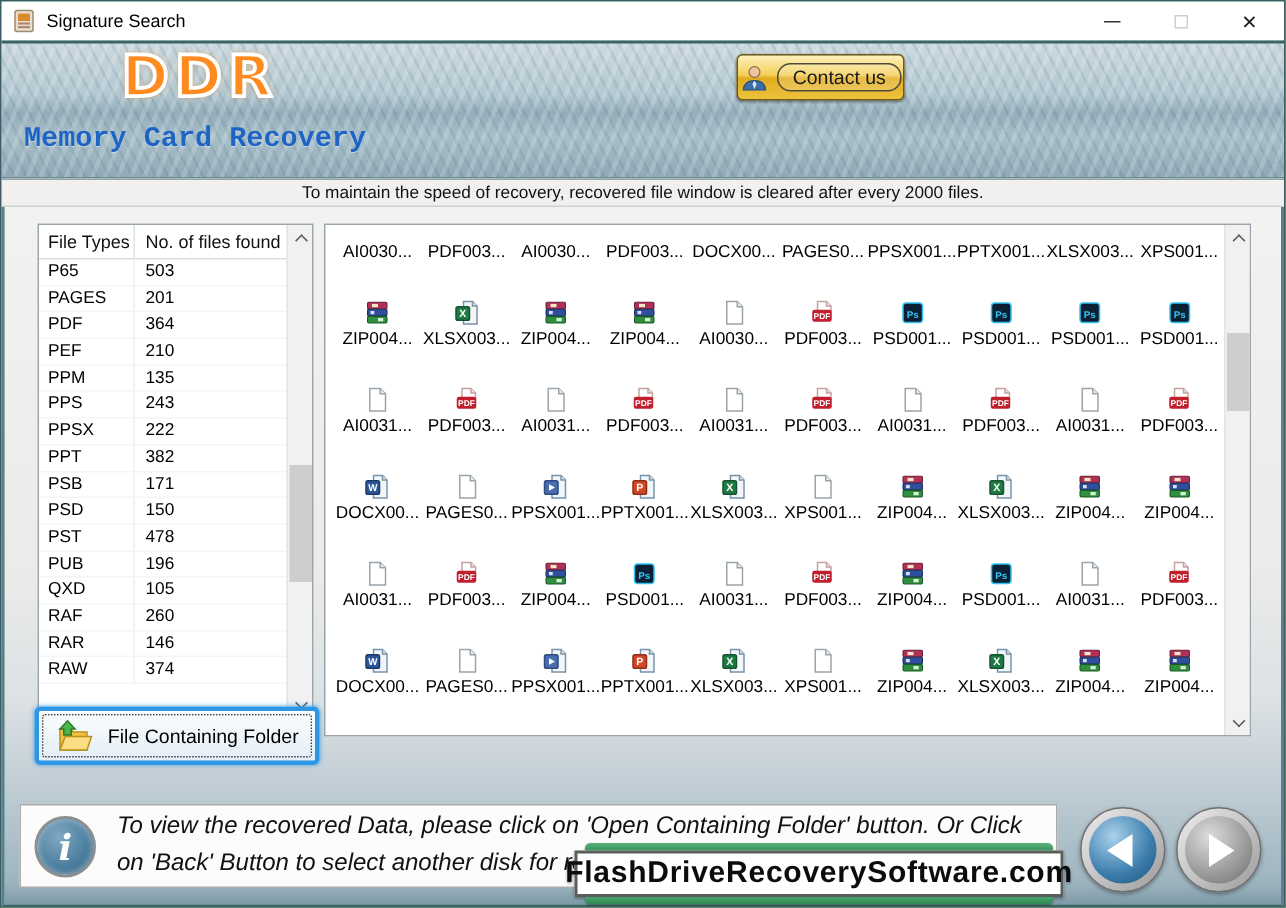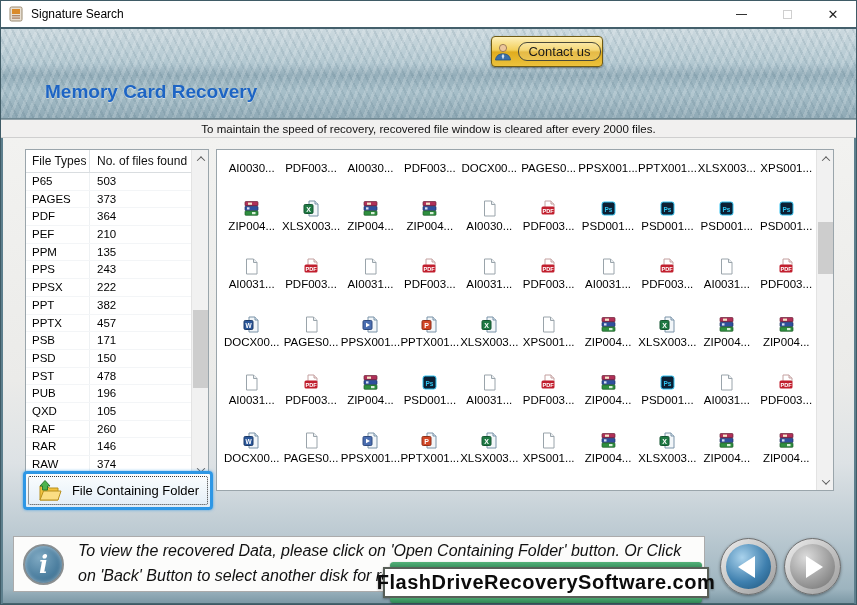--- a/index.html
+++ b/index.html
@@ -30,22 +30,22 @@
       repeating-linear-gradient(63deg, rgba(58,92,110,.12) 0 2px, rgba(0,0,0,0) 2px 7px),
       linear-gradient(180deg,#ccd9df 0%,#b3c8d1 38%,#93adb9 52%,#a7bfc9 70%,#8fa9b5 100%);
   }
   .ddr-logo {
     position:absolute; left:80px; top:0px; font-size:38px; font-weight:bold;
     letter-spacing:4px; color:#ff8a1e; -webkit-text-stroke:2.5px #ffffff;
     text-shadow:0 0 2px rgba(210,110,20,.9), 0 0 5px rgba(230,130,30,.55);
     font-family:"DejaVu Sans", sans-serif;
   }
   .subtitle {
-    position:absolute; left:44px; top:52px; font-size:19px; font-weight:bold;
-    color:#1d64c4; text-shadow:0 1px 0 rgba(255,255,255,.45);
+    position:absolute; left:15px; top:52px; font-size:19px; font-weight:bold;
+    color:#1d64c4; text-shadow:0 1px 0 rgba(255,255,255,.45);font-family:Liberation Mono, monospace;
   }
   .contact-btn {
     position:absolute; left:490px; top:7px; width:112px; height:31px;
     border:1px solid #6f5a12; border-radius:4px;
     background:linear-gradient(180deg,#fdf0bb 0%,#f3cf5a 45%,#e0ac1e 52%,#edc23c 100%);
     display:flex; align-items:center; justify-content:center; gap:5px;
     box-shadow:0 1px 2px rgba(0,0,0,.45); cursor:pointer;
   }
   .contact-label {
     font-size:13px; color:#1a1a1a; border:1px solid #4a4a3a; border-radius:9px;
@@ -164,20 +164,21 @@
           <div class="minus"></div>
         </div>
       <div class="wc max">
           <div class="sq"></div>
         </div>
       <div class="wc">✕</div>
     </div>
   </div>
 
   <div class="header">
+    <div class="ddr-logo">DDR</div>
     <div class="contact-btn">
       <svg width="20" height="20" viewBox="0 0 20 20">
         <circle cx="10" cy="6" r="3.6" fill="#ecc69c" stroke="#8a6a4a" stroke-width=".8"></circle>
         <path d="M2.5 18c.4-4.2 3.4-6.2 7.5-6.2s7.1 2 7.5 6.2z" fill="#3a6ea8" stroke="#24507e" stroke-width=".8"></path>
         <path d="M10 11.8 L11.4 14 L10 17.5 L8.6 14 Z" fill="#d9e4ef"></path>
       </svg>
       <span class="contact-label">Contact us</span>
     </div>
     <div class="subtitle">Memory Card Recovery</div>
   </div>
@@ -194,21 +195,21 @@
           <div class="c1">File Types</div>
           <div class="c2">No. of files found</div>
         </div>
         <div id="table-rows">
             <div class="trow">
               <div class="c1">P65</div>
               <div class="c2">503</div>
             </div>
             <div class="trow">
               <div class="c1">PAGES</div>
-              <div class="c2">373</div>
+              <div class="c2">201</div>
             </div>
             <div class="trow">
               <div class="c1">PDF</div>
               <div class="c2">364</div>
             </div>
             <div class="trow">
               <div class="c1">PEF</div>
               <div class="c2">210</div>
             </div>
             <div class="trow">
@@ -219,24 +220,20 @@
               <div class="c1">PPS</div>
               <div class="c2">243</div>
             </div>
             <div class="trow">
               <div class="c1">PPSX</div>
               <div class="c2">222</div>
             </div>
             <div class="trow">
               <div class="c1">PPT</div>
               <div class="c2">382</div>
-            </div>
-            <div class="trow">
-              <div class="c1">PPTX</div>
-              <div class="c2">457</div>
             </div>
             <div class="trow">
               <div class="c1">PSB</div>
               <div class="c2">171</div>
             </div>
             <div class="trow">
               <div class="c1">PSD</div>
               <div class="c2">150</div>
             </div>
             <div class="trow">

